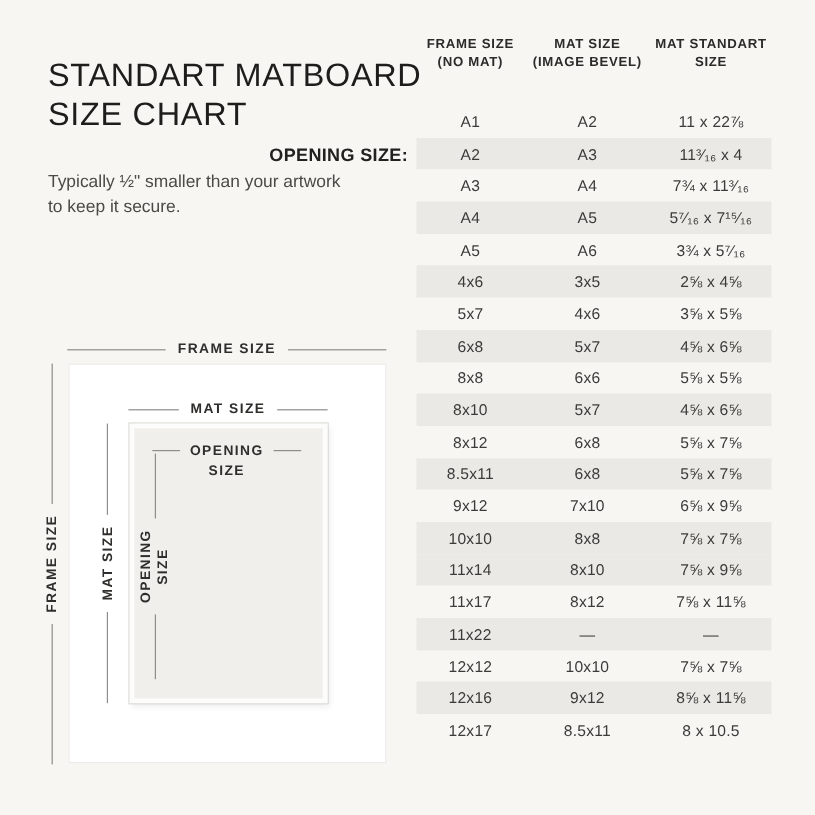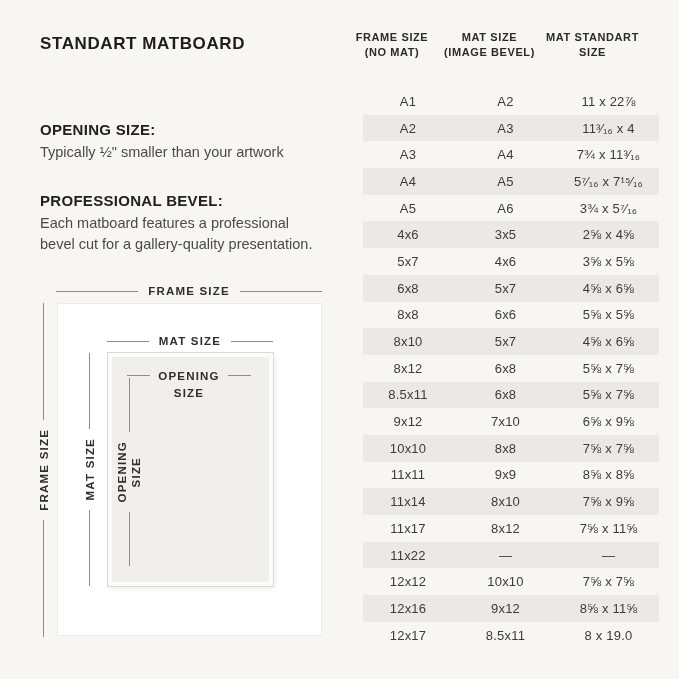--- a/index.html
+++ b/index.html
@@ -8,28 +8,28 @@
     font-family: "Liberation Sans", sans-serif;
     background: #f7f6f3;
     position: relative;
     overflow: hidden;
     color: #2b2a28;
   }
   .page { position: absolute; inset: 0; }
 
   
   .title {
-    position: absolute; left: 40px; top: 34px;
-    font-size: 17px; font-weight: 700; letter-spacing: 0.6px;
+    position: absolute; left: 40px; top: 48px;
+    font-size: 27px; font-weight: 400; letter-spacing: 0.6px;
     line-height: 1.18; color: #1d1d1b;
   }
   .info-block { position: absolute; left: 40px; width: 300px; }
   .info-opening { top: 121px; }
   .info-bevel { top: 192px; }
-  .info-heading { font-size: 15px; font-weight: 700; color: #222120; letter-spacing: 0.3px; margin-bottom: 4px; }
+  .info-heading { font-size: 15px; font-weight: 700; color: #222120; letter-spacing: 0.3px; margin-bottom: 4px; text-align: right; }
   .info-line { font-size: 14.5px; color: #4b4a47; line-height: 1.42; }
 
   
   .ann-line-h { height: 1px; background: #8f8d8a; flex: 1; }
   .ann-line-v { width: 1px; background: #8f8d8a; flex: 1; }
   .ann-lab {
     font-size: 11.5px; font-weight: 600; letter-spacing: 1.2px;
     color: #2f2e2c; white-space: nowrap;
   }
   .h-ann { position: absolute; display: flex; align-items: center; }
@@ -61,49 +61,46 @@
 
   
   .size-table { position: absolute; left: 347px; top: 30px; width: 296px; }
   .thead {
     display: grid; grid-template-columns: 90px 105px 101px;
   }
   .th {
     text-align: center; font-size: 11px; font-weight: 700;
     letter-spacing: 0.6px; color: #2c2b29; line-height: 1.35;
   }
-  .tbody { position: absolute; left: 16px; top: 58px; width: 296px; }
+  .tbody { position: absolute; left: 0; top: 58px; width: 296px; }
   .trow {
     display: grid; grid-template-columns: 90px 105px 101px;
     height: 26.7px; align-items: center;
   }
   .trow.striped { background: #ebe9e5; }
   .tcell {
     text-align: center; font-size: 13px; color: #3c3b39; letter-spacing: 0.2px;
   }
 </style>
 </head>
 <body>
 
 <div class="page">
 
   <h1 class="title">
     <span>STANDART MATBOARD</span><br>
+    <span>SIZE CHART</span>
   </h1>
 
   <div class="info-block info-opening">
     <div class="info-heading">OPENING SIZE:</div>
     <div class="info-line">Typically ½" smaller than your artwork</div>
+    <div class="info-line">to keep it secure.</div>
   </div>
 
-  <div class="info-block info-bevel">
-    <div class="info-heading">PROFESSIONAL BEVEL:</div>
-    <div class="info-line">Each matboard features a professional</div>
-    <div class="info-line">bevel cut for a gallery-quality presentation.</div>
-  </div>
 
   <div>
 
     <div class="h-ann frame-top">
       <span class="ann-line-h"></span>
       <span class="ann-lab">FRAME SIZE</span>
       <span class="ann-line-h"></span>
     </div>
 
     <div class="v-ann frame-left">
@@ -227,25 +224,20 @@
         <div class="trow">
           <div class="tcell">9x12</div>
           <div class="tcell">7x10</div>
           <div class="tcell">6⅝ x 9⅝</div>
         </div>
         <div class="trow striped">
           <div class="tcell">10x10</div>
           <div class="tcell">8x8</div>
           <div class="tcell">7⅝ x 7⅝</div>
         </div>
-        <div class="trow">
-          <div class="tcell">11x11</div>
-          <div class="tcell">9x9</div>
-          <div class="tcell">8⅝ x 8⅝</div>
-        </div>
         <div class="trow striped">
           <div class="tcell">11x14</div>
           <div class="tcell">8x10</div>
           <div class="tcell">7⅝ x 9⅝</div>
         </div>
         <div class="trow">
           <div class="tcell">11x17</div>
           <div class="tcell">8x12</div>
           <div class="tcell">7⅝ x 11⅝</div>
         </div>
@@ -260,18 +252,18 @@
           <div class="tcell">7⅝ x 7⅝</div>
         </div>
         <div class="trow striped">
           <div class="tcell">12x16</div>
           <div class="tcell">9x12</div>
           <div class="tcell">8⅝ x 11⅝</div>
         </div>
         <div class="trow">
           <div class="tcell">12x17</div>
           <div class="tcell">8.5x11</div>
-          <div class="tcell">8 x 19.0</div>
+          <div class="tcell">8 x 10.5</div>
         </div>
       </div>
   </div>
 
 </div>
 
 </body></html>

